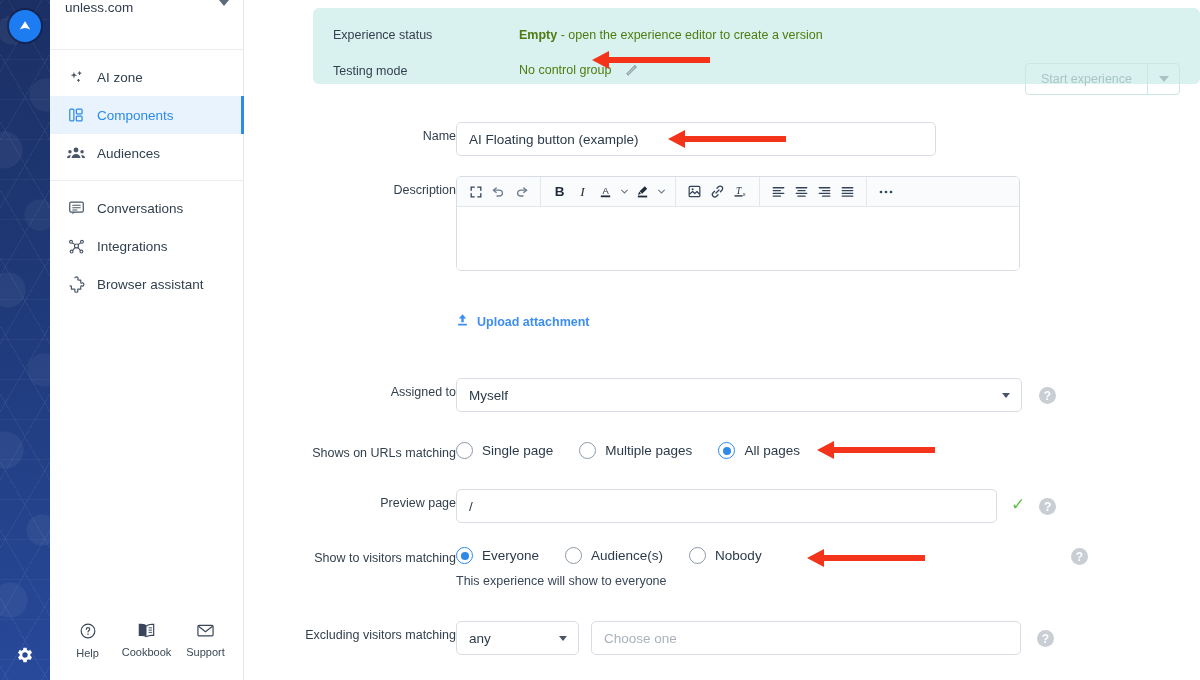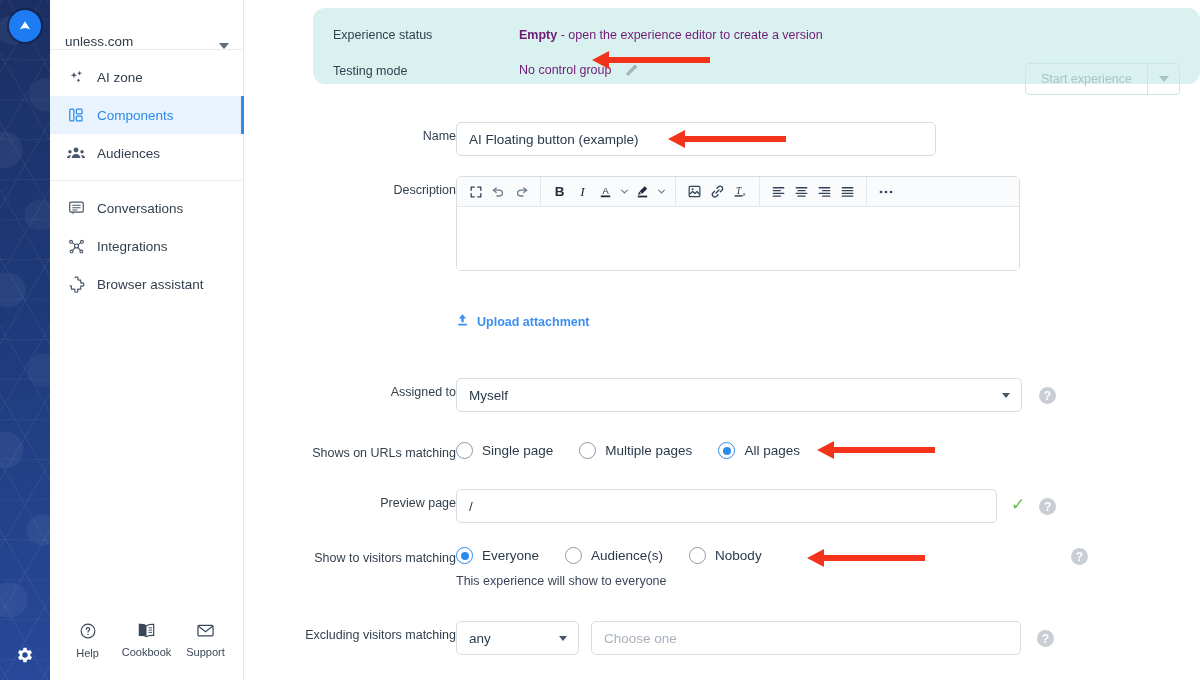--- a/index.html
+++ b/index.html
@@ -56,21 +56,21 @@
   
   .sidebar {
     width: 194px; flex: 0 0 194px; height: 680px;
     background: #ffffff;
     border-right: 1px solid #e3e7ec;
     display: flex; flex-direction: column;
     position: relative;
   }
   .workspace {
     height: 50px; flex: 0 0 50px;
-    display: flex; align-items: flex-end;
+    display: flex; align-items: flex-start;
     padding: 0 14px 0 15px;
     border-bottom: 1px solid #e9edf1;
   }
   .workspace-name { font-size: 13.5px; color: #2f3c4c; flex: 1; }
   .caret-down {
     width: 0; height: 0;
     border-left: 5px solid transparent;
     border-right: 5px solid transparent;
     border-top: 6px solid #5d6b7a;
   }
@@ -114,26 +114,26 @@
   
   .main {
     flex: 1; height: 680px; position: relative;
     background: #fff; overflow: hidden;
   }
 
   .banner {
     position: absolute; left: 69px; top: 8px;
     width: 887px; height: 76px;
     background: #d9f2f0;
-    border-radius: 12px;
+    border-radius: 6px;
     padding: 16px 20px 0 20px;
   }
   .banner-row { display: flex; align-items: center; height: 22px; margin-bottom: 14px; }
   .banner-label { width: 186px; font-size: 12.5px; color: #33404e; }
-  .banner-value { font-size: 12.5px; color: #701a75; }
+  .banner-value { font-size: 12.5px; color: #4d7c0f; }
   .banner-value b { font-weight: bold; }
   .pencil-icon { margin-left: 9px; display: inline-block; vertical-align: -3px; }
 
   .start-btn-wrap {
     position: absolute; right: 20px; top: 20px;
     display: flex; height: 32px;
     border: 1px solid #cbe7e4; border-radius: 4px;
     overflow: hidden;
     margin-top: 35px;
   }

